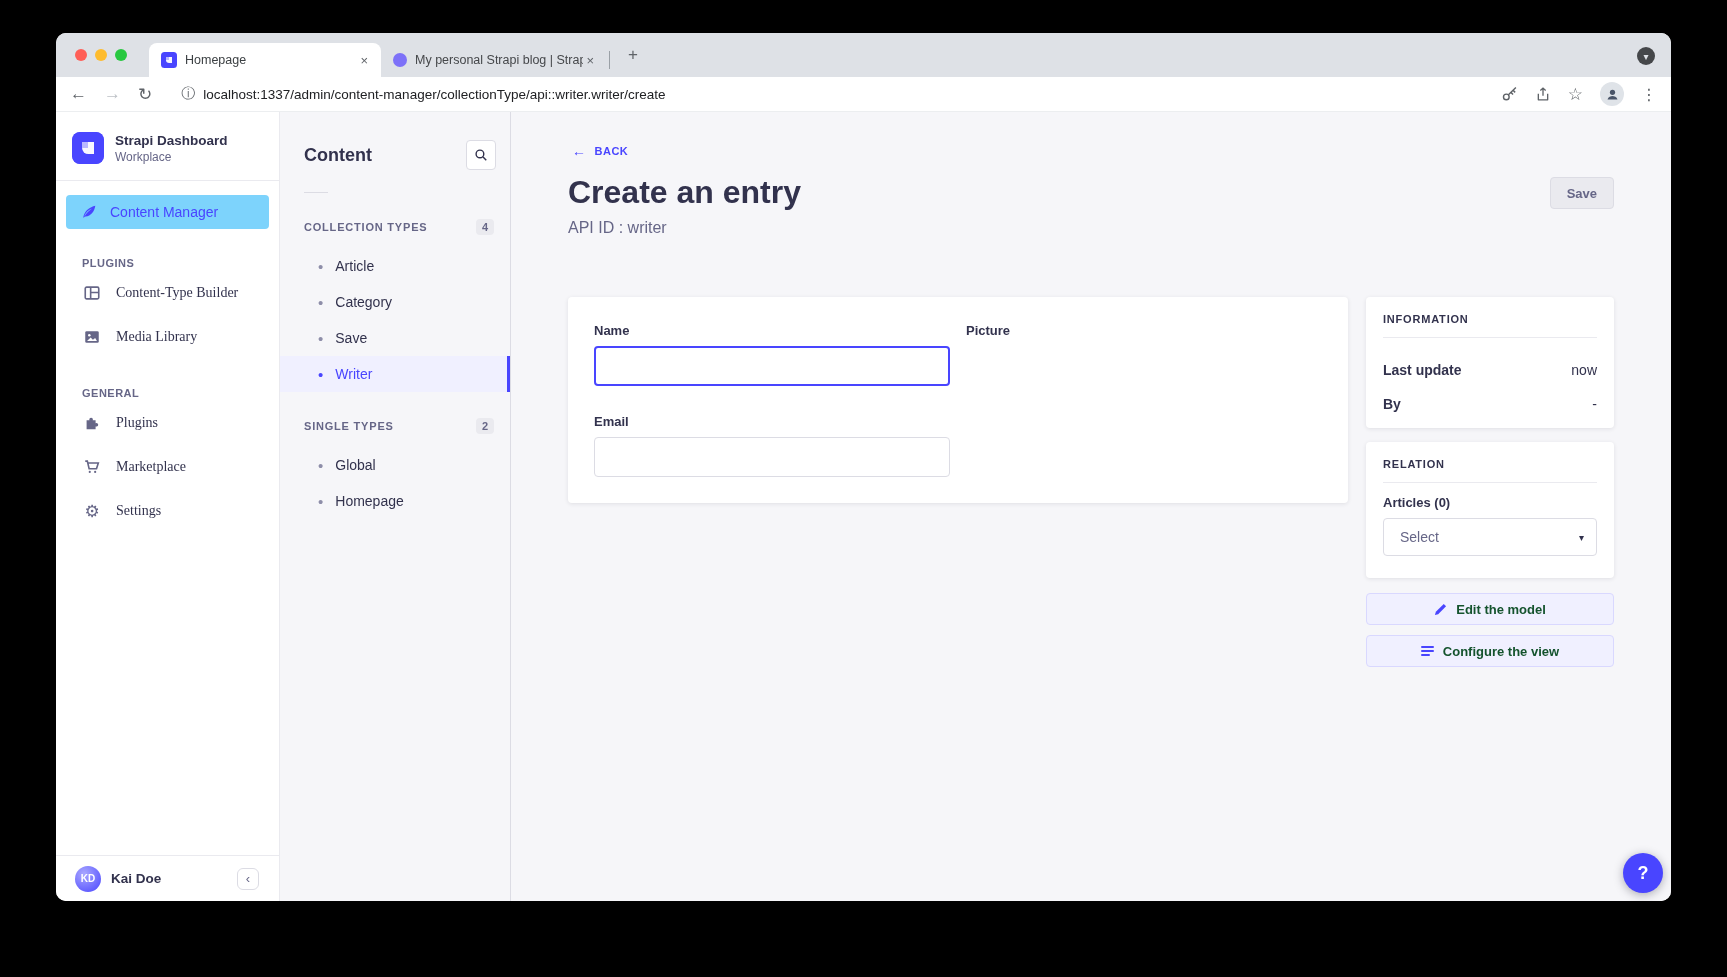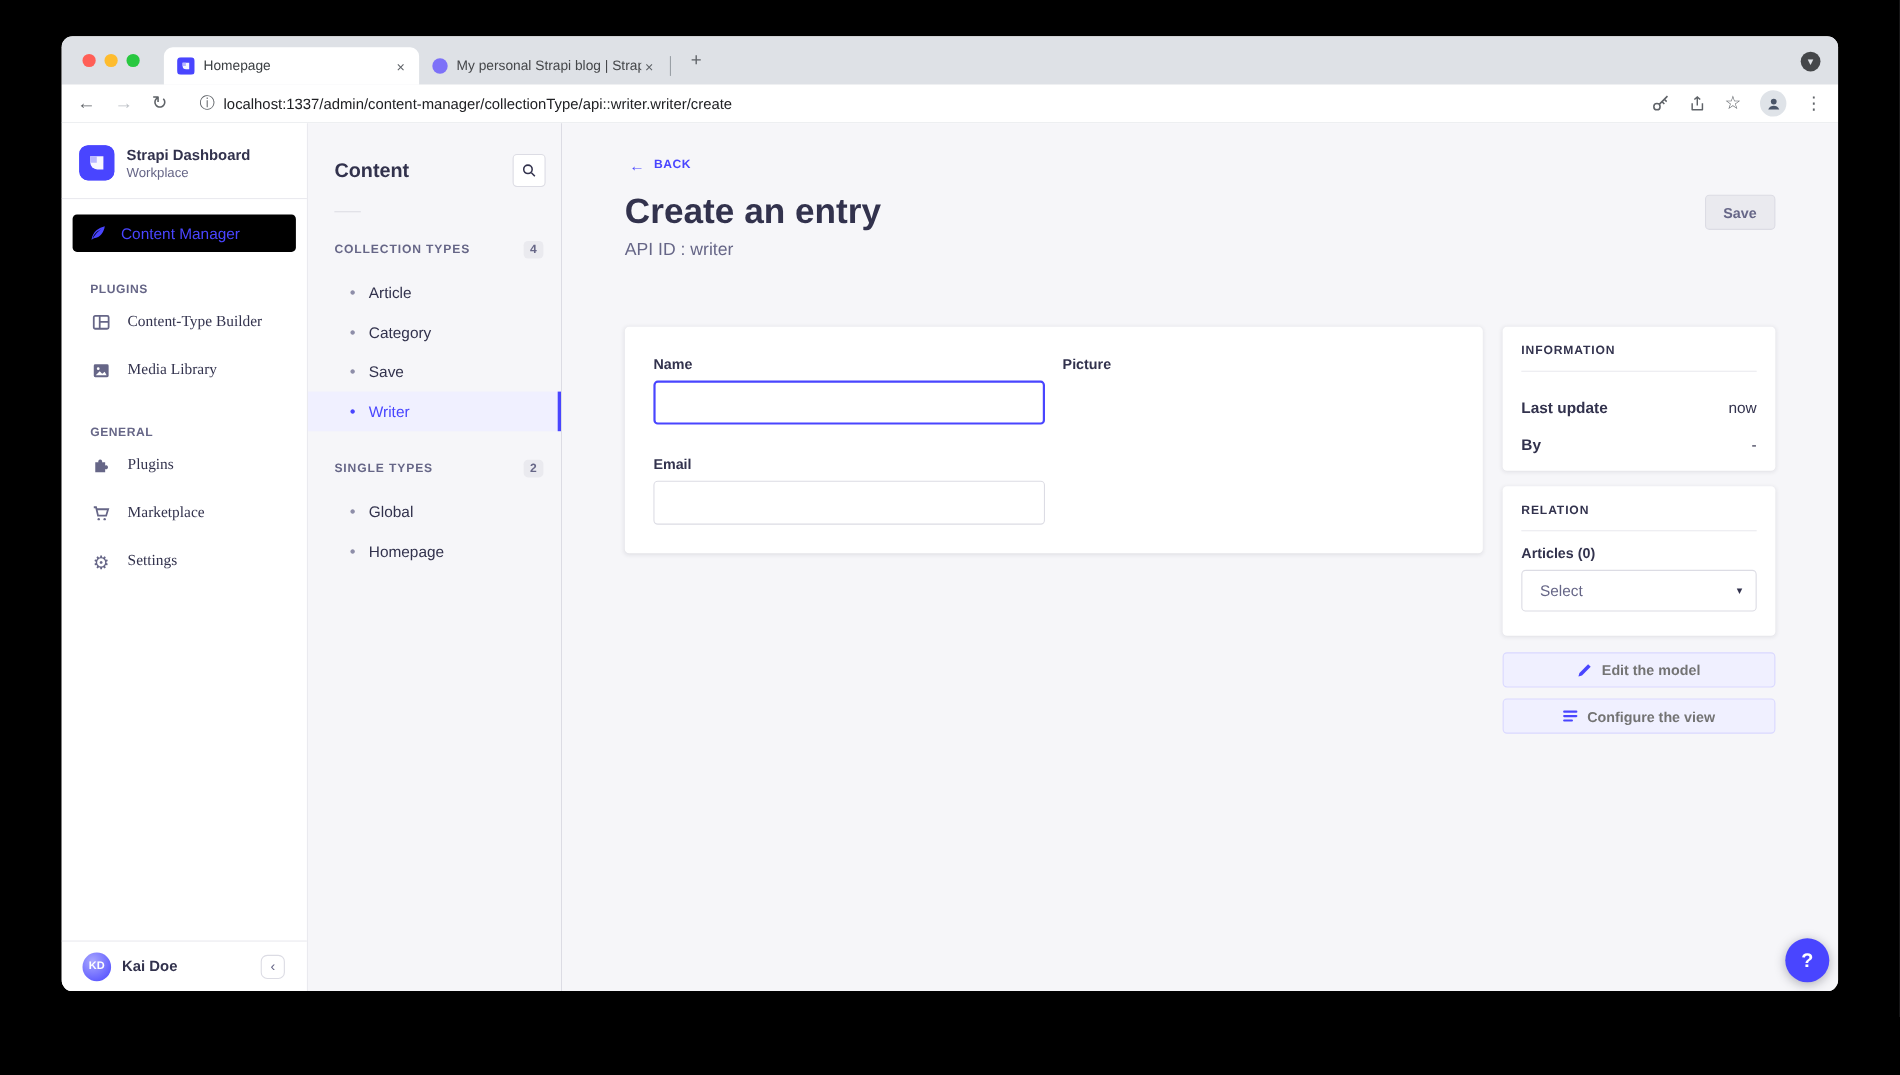--- a/index.html
+++ b/index.html
@@ -36,21 +36,21 @@
   
   .app { flex:1; display:flex; min-height:0; }
 
   
   .sidebar { width:224px; background:#fff; border-right:1px solid #eaeaef; display:flex; flex-direction:column; flex:none; }
   .brand { display:flex; align-items:center; gap:11px; padding:20px 16px 0 16px; }
   .logo { width:32px; height:32px; border-radius:8px; background:#4945ff; flex:none; }
   .brand-title { font-size:13.5px; font-weight:700; color:#32324d; }
   .brand-sub { font-size:12px; color:#666687; margin-top:2px; }
   .sb-divider { height:1px; background:#eaeaef; margin-top:16px; }
-  .cm-item { margin:14px 10px 0 10px; height:34px; border-radius:4px; background:#000000; display:flex; align-items:center; padding-left:14px; gap:12px; color:#4945ff; font-size:14px; font-weight:500; }
+  .cm-item { margin:14px 10px 0 10px; height:34px; border-radius:4px; background:#7dd3fc; display:flex; align-items:center; padding-left:14px; gap:12px; color:#4945ff; font-size:14px; font-weight:500; }
   .sb-section-head { margin:28px 0 2px 26px; font-size:11px; font-weight:700; letter-spacing:.5px; color:#666687; }
   .sb-item { height:44px; display:flex; align-items:center; padding-left:26px; gap:14px; font-size:14px; color:#32324d;font-family:Liberation Serif, serif; }
   .sb-item .ic { width:20px; display:flex; justify-content:center; color:#666687; }
   .user-row { margin-top:auto; border-top:1px solid #eaeaef; height:46px; display:flex; align-items:center; padding:0 20px 0 19px; gap:10px; }
   .kd-avatar { width:26px; height:26px; border-radius:50%; background:radial-gradient(circle at 35% 30%, #a9a7ff, #4945ff); color:#fff; font-size:10px; font-weight:700; display:flex; align-items:center; justify-content:center; }
   .user-name { font-size:13.5px; font-weight:600; color:#32324d; }
   .collapse-btn { margin-left:auto; width:22px; height:22px; border:1px solid #dcdce4; border-radius:6px; background:#fff; color:#666687; font-size:13px; display:flex; align-items:center; justify-content:center; }
 
   
   .subnav { width:231px; background:#f6f6f9; border-right:1px solid #dcdce4; padding-top:28px; flex:none; }
@@ -93,21 +93,21 @@
   .panel-divider { height:1px; background:#eaeaef; margin:12px 0; }
   .info-row { display:flex; justify-content:space-between; align-items:center; margin-top:24px; }
   .info-row + .info-row { margin-top:18px; }
   .info-label { font-size:14px; font-weight:600; color:#32324d; }
   .info-value { font-size:14px; color:#32324d; }
   .relation-card { margin-top:14px; padding-bottom:22px; }
   .rel-label { font-size:13px; font-weight:600; color:#32324d; margin-top:2px; }
   .select-box { margin-top:8px; height:38px; background:#fff; border:1px solid #dcdce4; border-radius:4px; display:flex; align-items:center; justify-content:space-between; padding:0 12px 0 16px; }
   .select-value { font-size:14px; color:#666687; }
   .select-caret { font-size:10px; color:#32324d; }
-  .action-btn { height:32px; margin-top:10px; background:#f0f0ff; border:1px solid #d9d8ff; border-radius:4px; display:flex; align-items:center; justify-content:center; gap:9px; color:#737373; font-size:13px; font-weight:600; width:100%; }
+  .action-btn { height:32px; margin-top:10px; background:#f0f0ff; border:1px solid #d9d8ff; border-radius:4px; display:flex; align-items:center; justify-content:center; gap:9px; color:#14532d; font-size:13px; font-weight:600; width:100%; }
   .action-btn.first { margin-top:15px; }
   .cfg-icon { display:flex; flex-direction:column; gap:2px; }
   .cfg-icon span { height:2px; background:#4945ff; border-radius:1px; display:block; }
   .cfg-icon .l1{width:13px}.cfg-icon .l2{width:13px}.cfg-icon .l3{width:9px}
 
   .help-fab { position:absolute; right:8px; bottom:8px; width:40px; height:40px; border-radius:50%; background:#4945ff; color:#fff; font-size:18px; font-weight:700; display:flex; align-items:center; justify-content:center; box-shadow:0 2px 10px rgba(33,33,52,.35); }
 </style>
 </head>
 <body>
 

